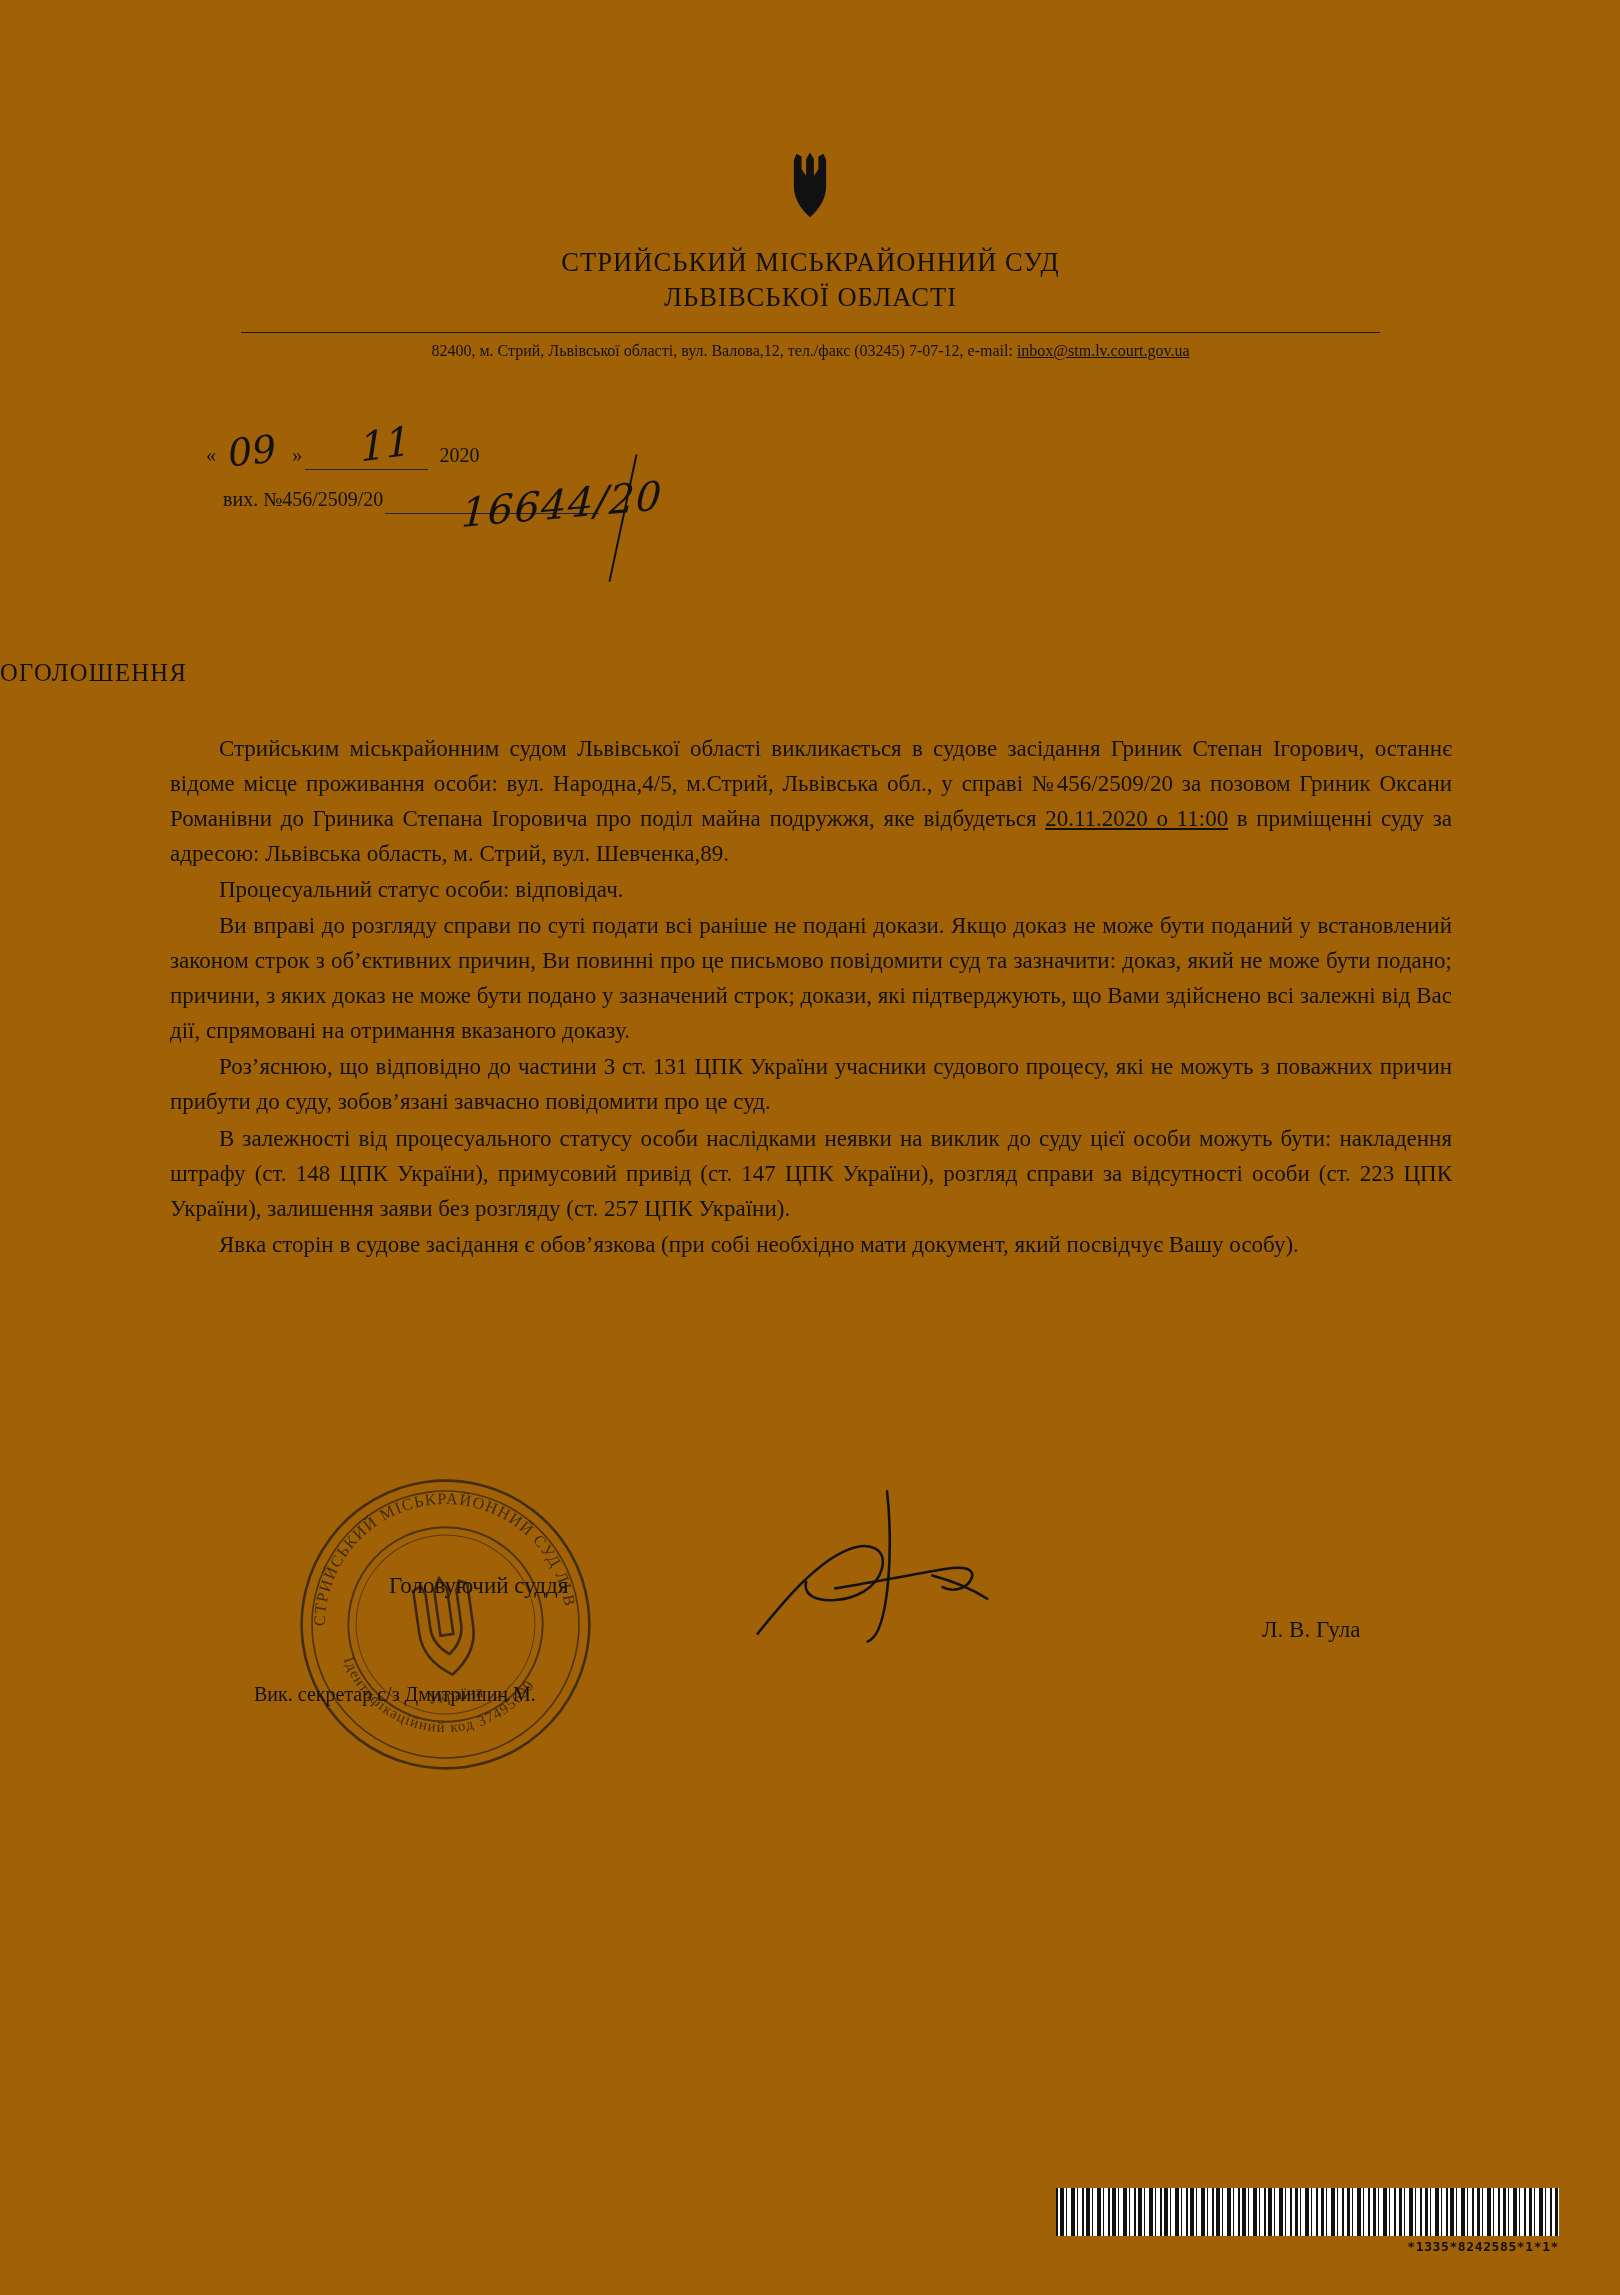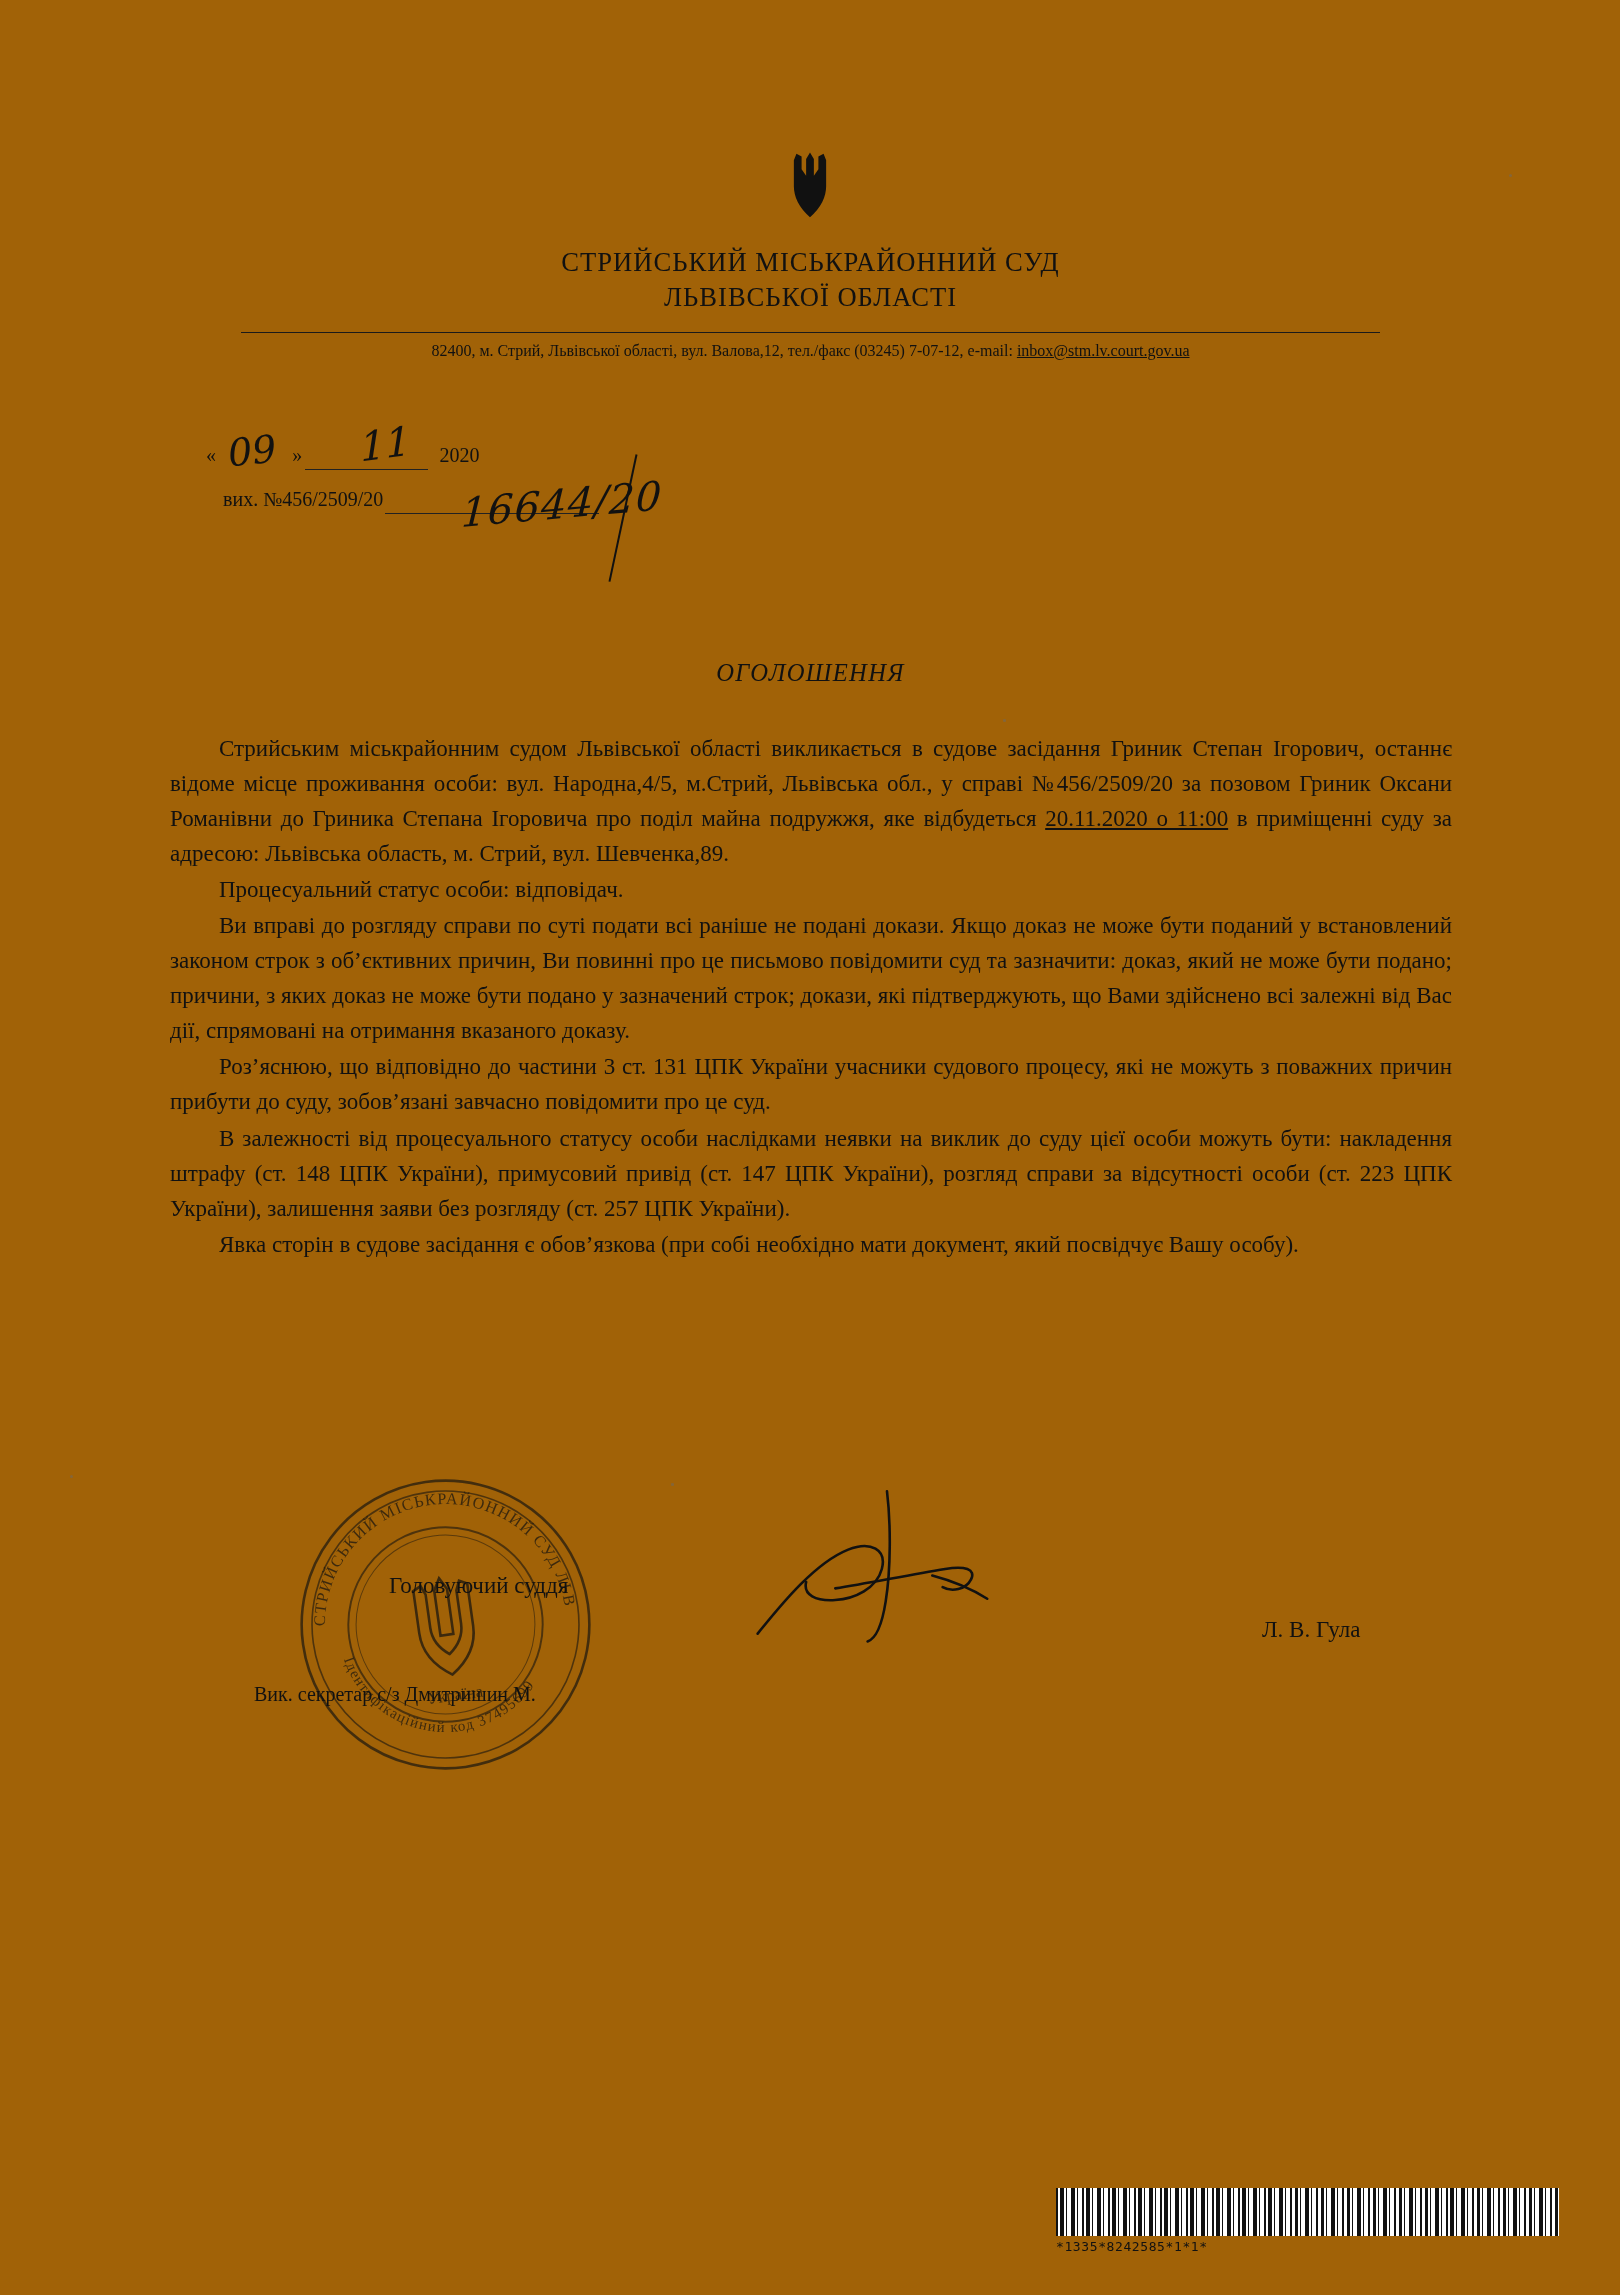--- a/index.html
+++ b/index.html
@@ -149,24 +149,22 @@
     background: #111;
     transform: rotate(12deg);
   }
 
   
   .doc-heading {
     position: absolute;
     left: 0;
     right: 0;
     top: 659px;
-    text-align: center;
     font-size: 24.6px;
     letter-spacing: 1.3px;
-    font-style: italic;
   }
 
   .body-text {
     position: absolute;
     left: 170px;
     width: 1282px;
     top: 732px;
     font-size: 23px;
     line-height: 1.52;
     text-align: justify;
@@ -215,21 +213,22 @@
     height: 311px;
     opacity: 0.82;
   }
 
   
   .barcode-wrap {
     position: absolute;
     left: 1056px;
     top: 2188px;
     width: 503px;
-    text-align: left;
+    text-align: right;
+    font-weight: bold;
   }
   .barcode {
     height: 48px;
     width: 100%;
     background-repeat: repeat-x;
     background-image:
       repeating-linear-gradient(90deg,
         #111 0px, #111 1.9px, #fff 1.9px, #fff 4.5px,
         #111 4.5px, #111 7.8px, #fff 7.8px, #fff 9.7px,
         #111 9.7px, #111 11px, #fff 11px, #fff 15px,

